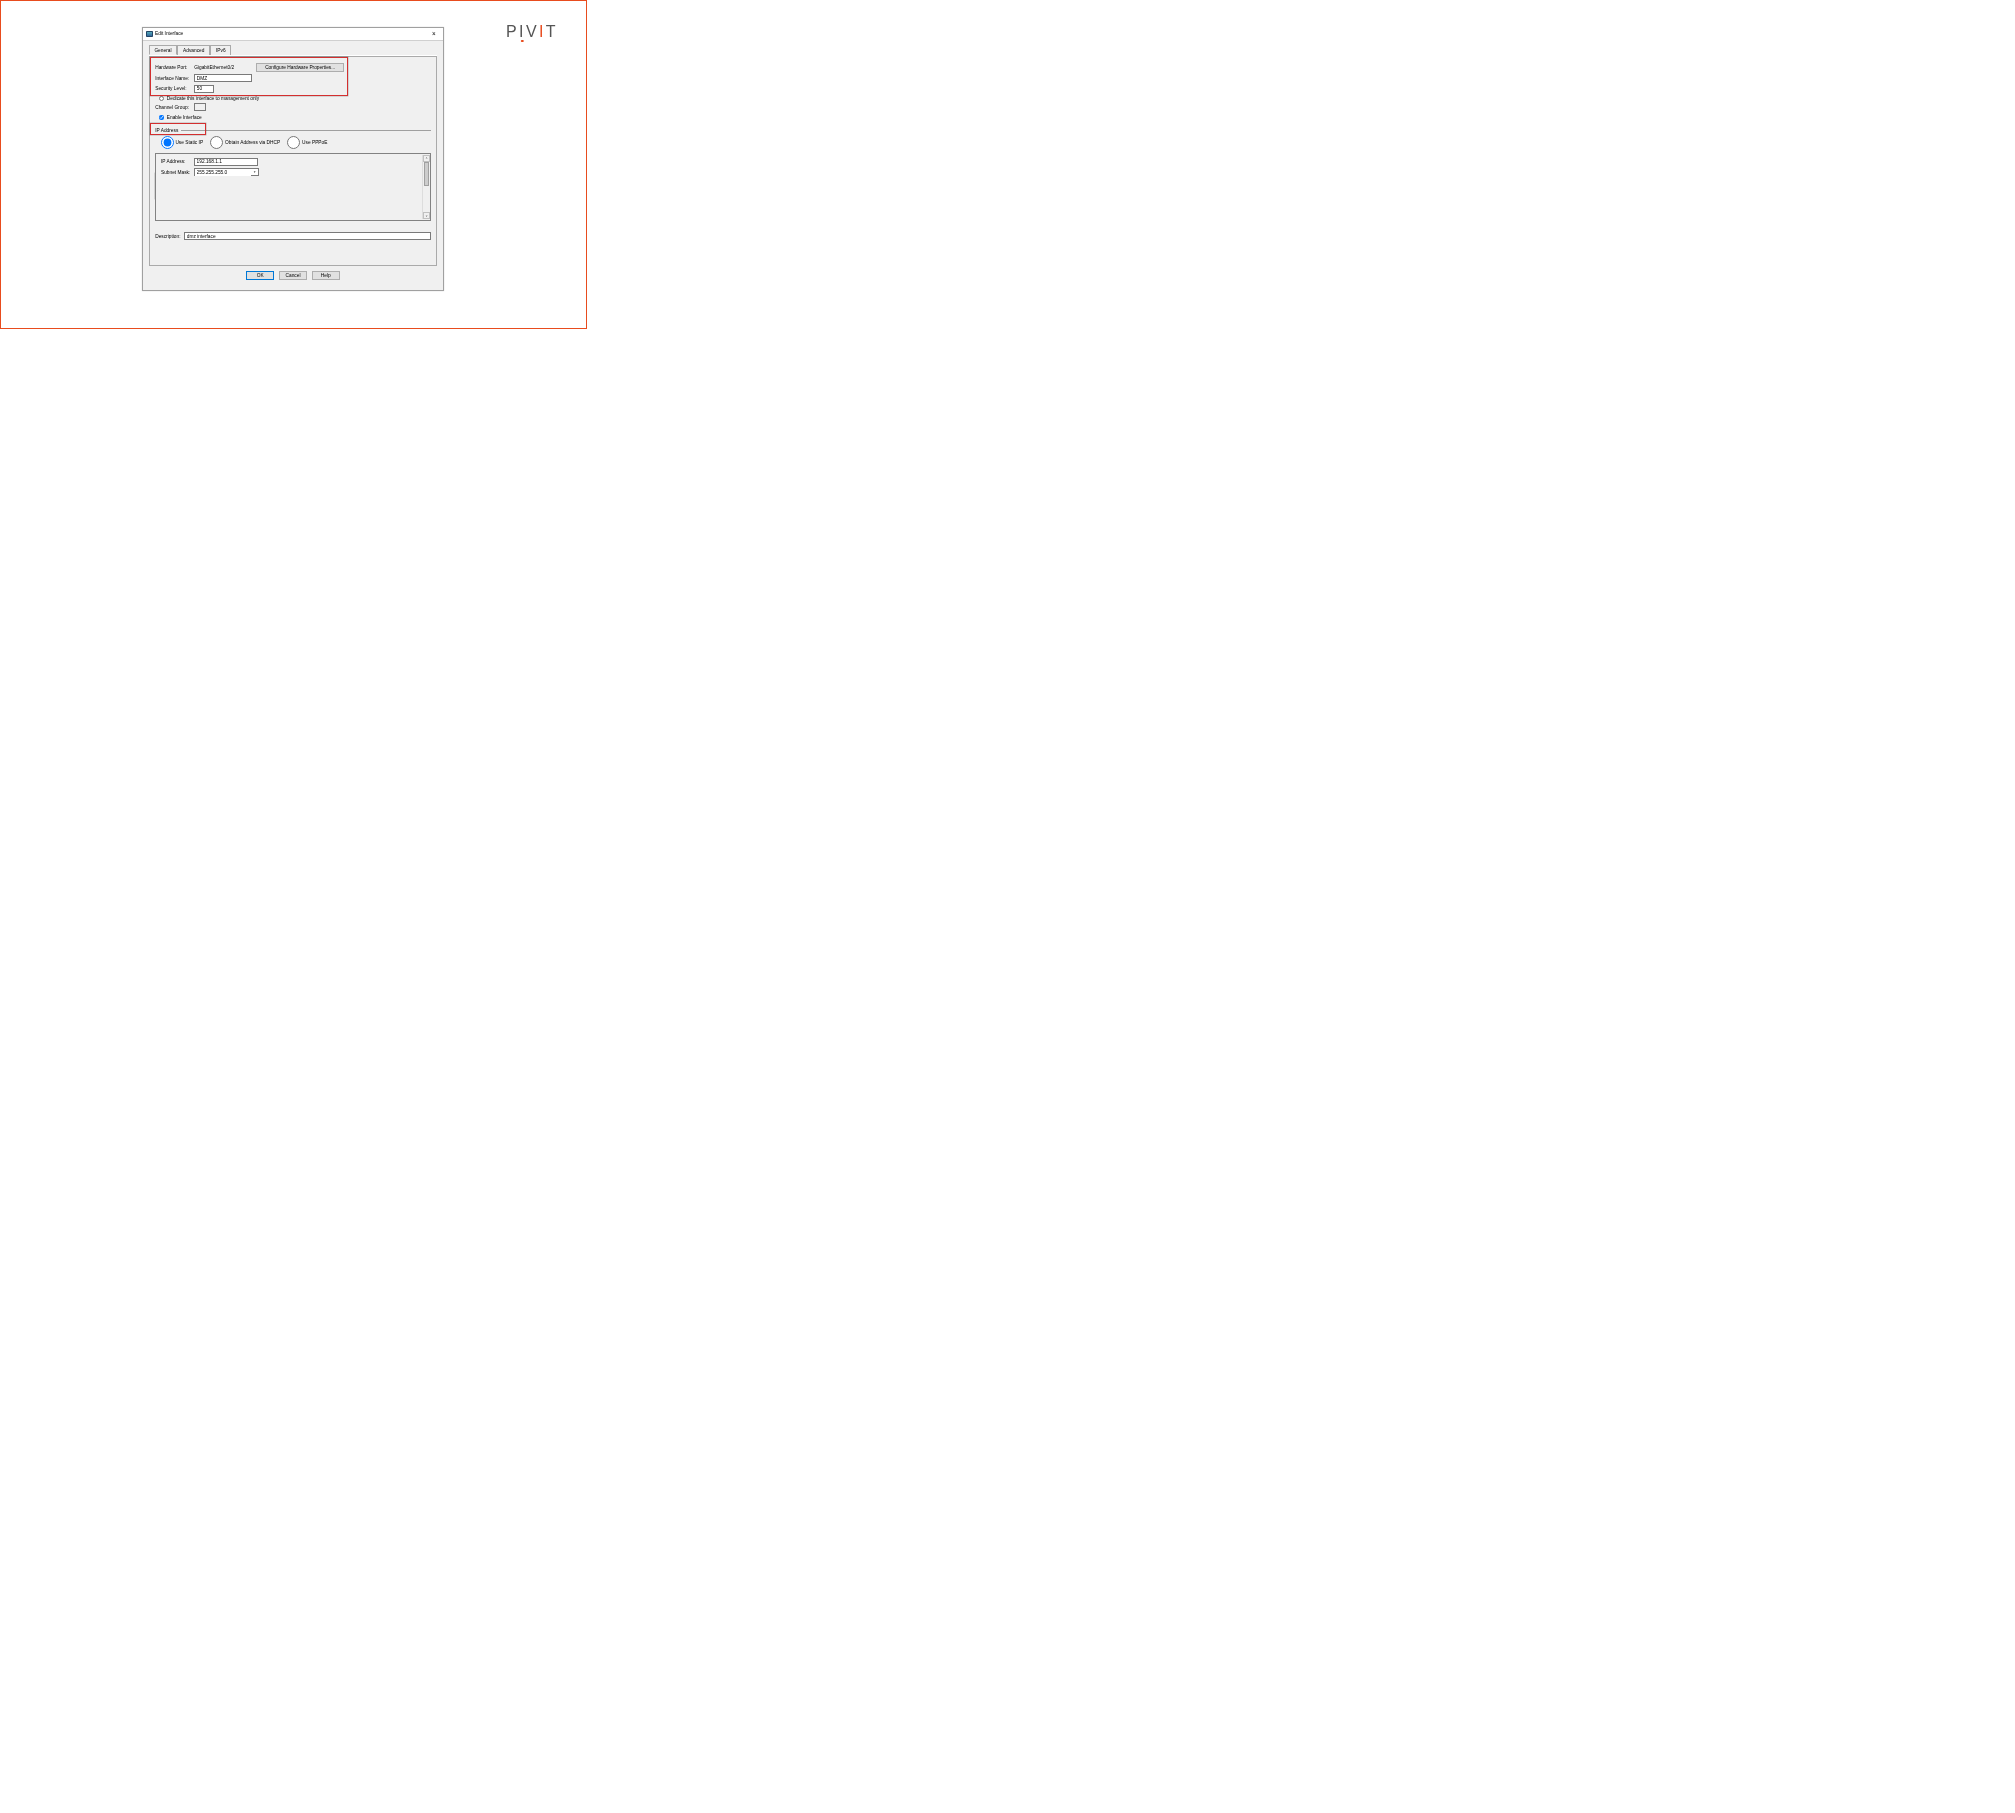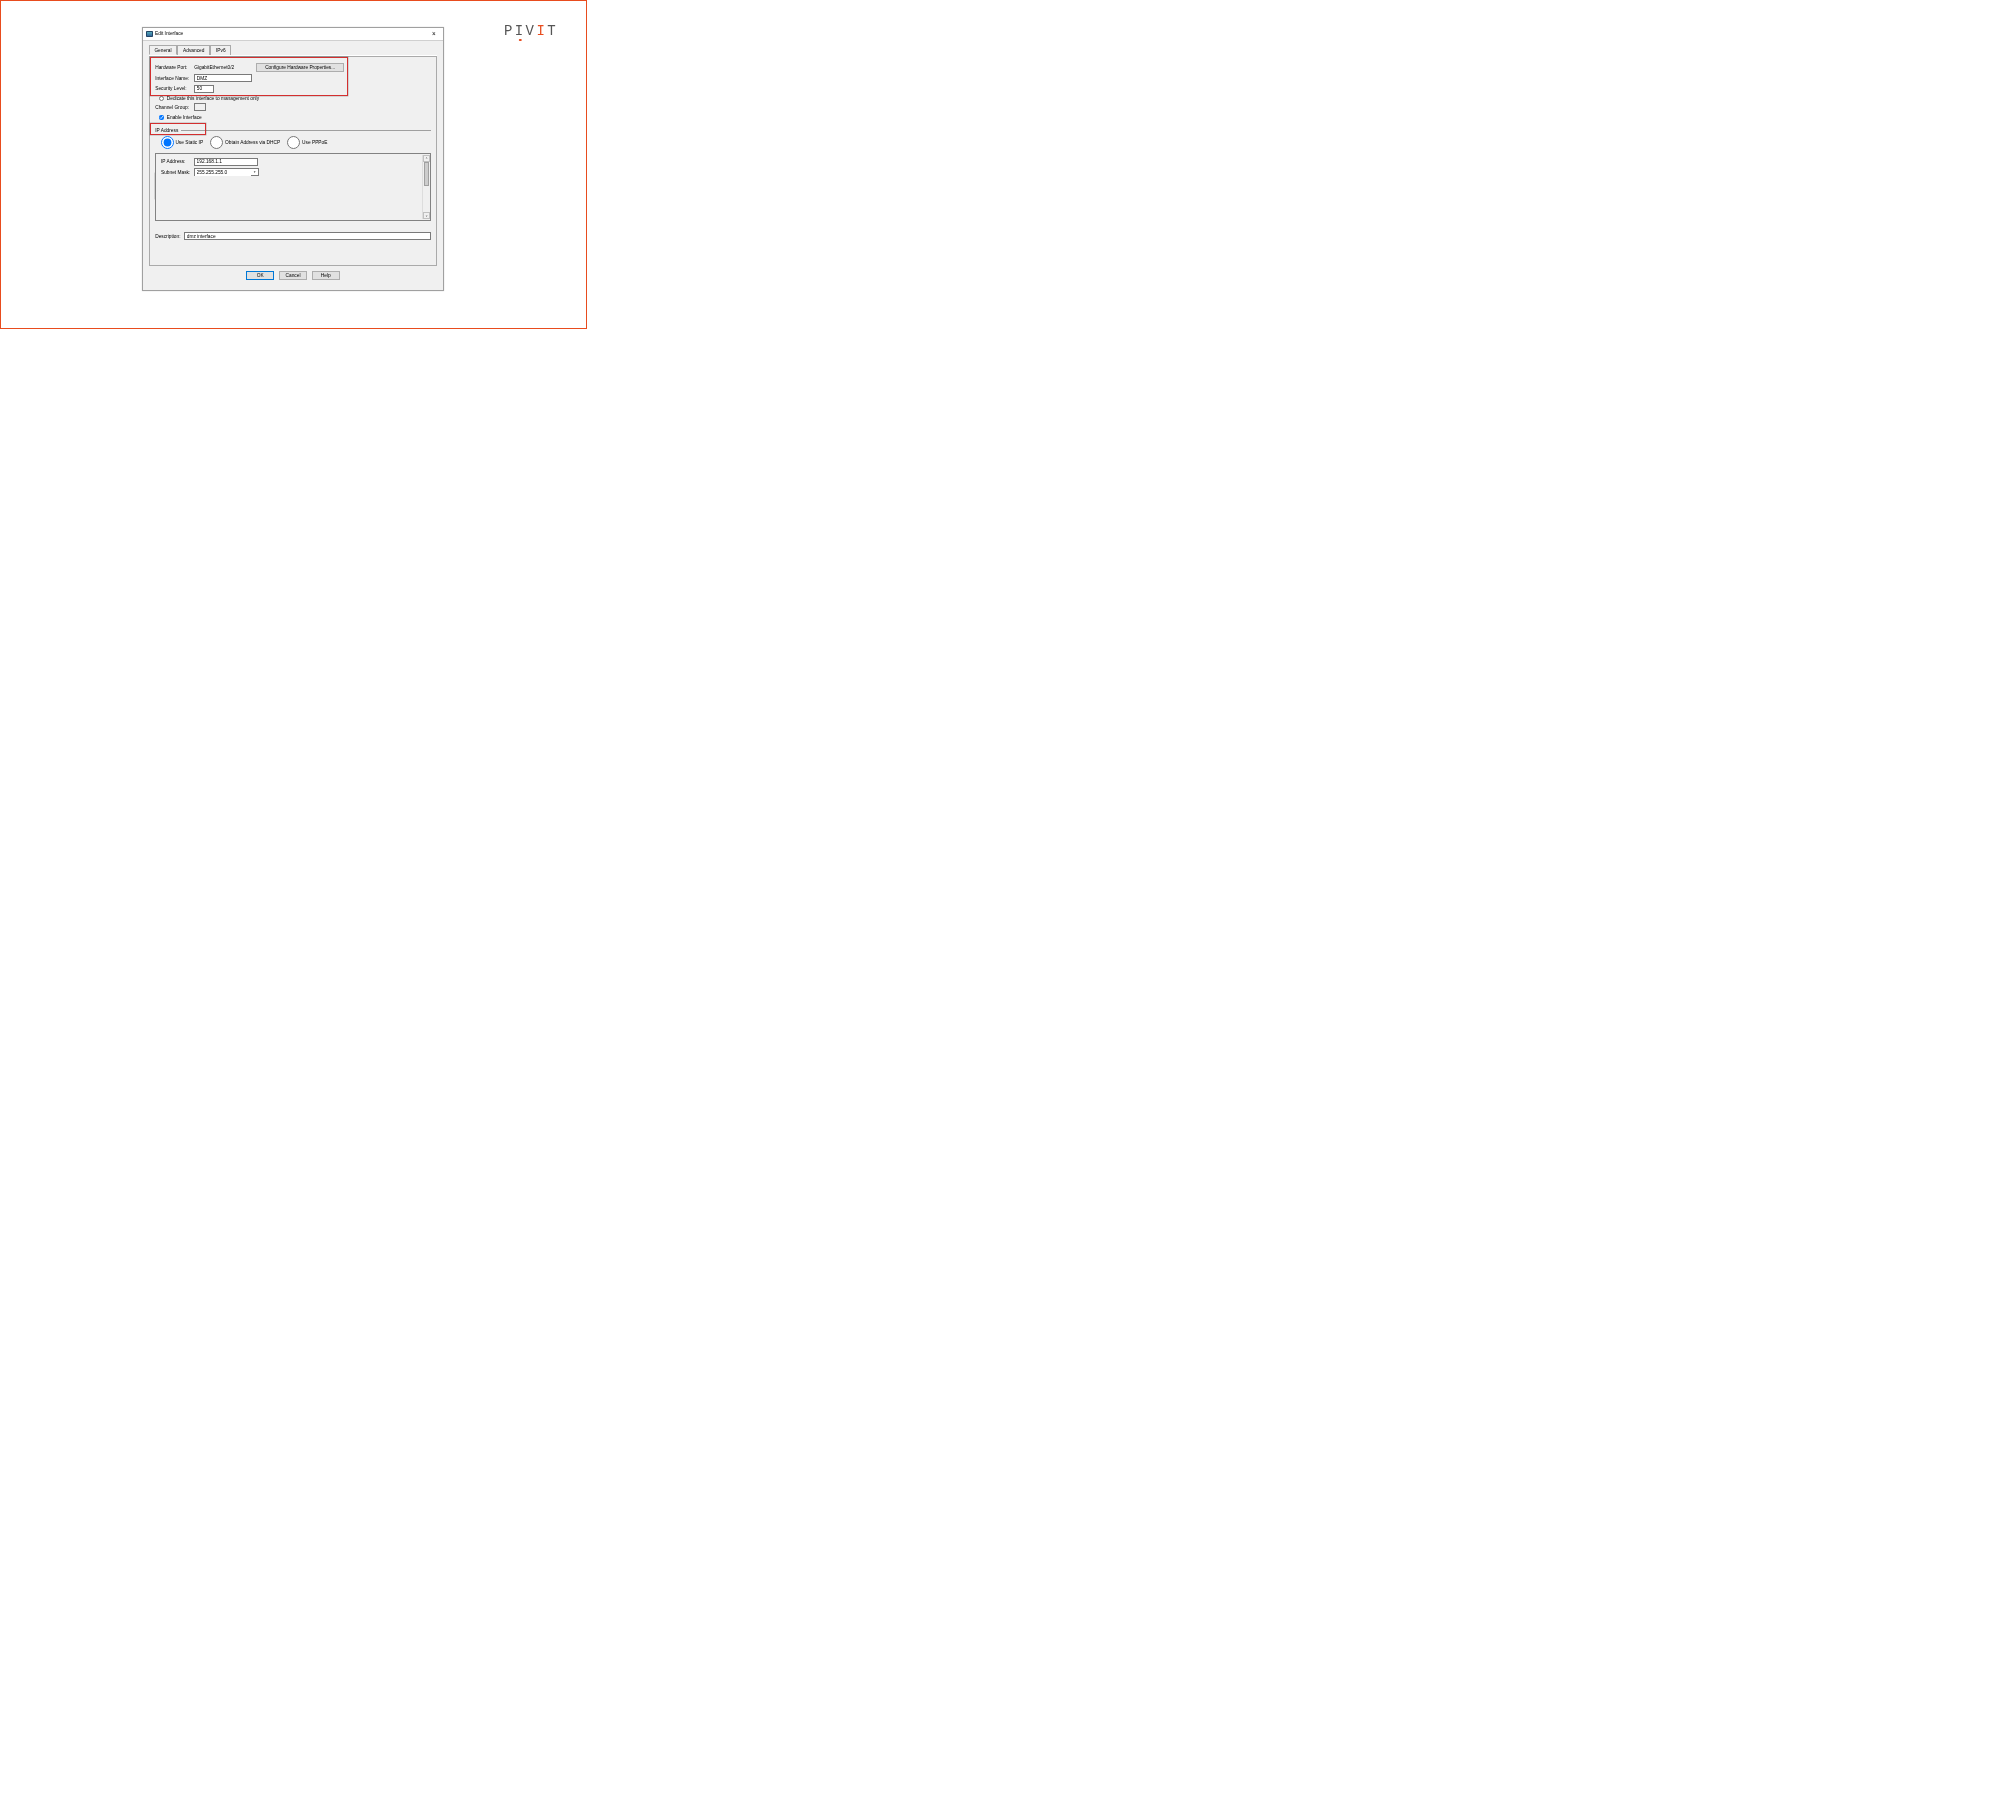--- a/index.html
+++ b/index.html
@@ -10,25 +10,25 @@
     width: 587px;
     height: 329px;
     border: 1.2px solid #e84c1e;
     position: relative;
     color: #000;
   }
   .logo {
     position: absolute;
     top: 22px;
     right: 28px;
-    font-size: 14px;
+    font-size: 16px;
     font-weight: 300;
     letter-spacing: 2.4px;
     color: #555;
-    font-family: Liberation Mono, monospace;
+    font-family: Liberation Sans, sans-serif;
   }
   .logo .i1 { color: #e84c1e; }
   .logo .i2 { position: relative; }
   .logo .i2::after {
     content: '';
     position: absolute;
     bottom: -2.4px; left: 50%;
     transform: translateX(-50%);
     width:2.4px; height:2.4px;
     background:#e84c1e; border-radius:50%;

